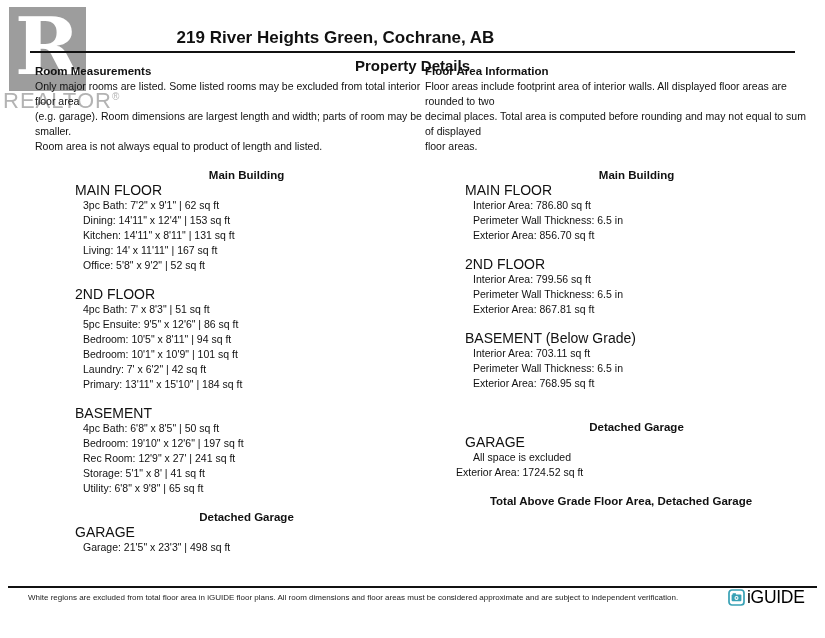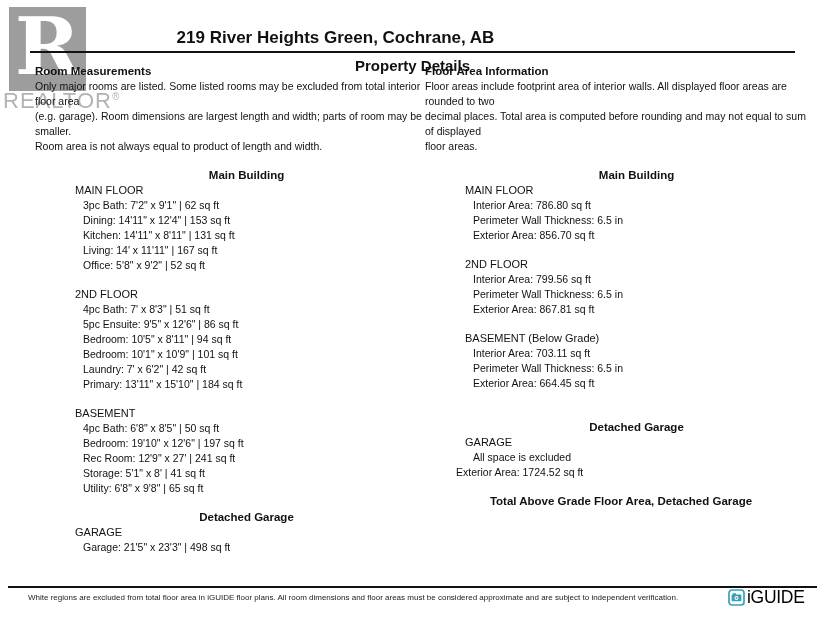--- a/index.html
+++ b/index.html
@@ -38,21 +38,21 @@
     font-size:15px;font-weight:bold;color:#111;
   }
   
   .col{position:absolute;top:64px;width:392px;z-index:1;}
   .col-left{left:35px;}
   .col-right{left:425px;}
   .col h3{margin:0;font-size:11.5px;font-weight:bold;line-height:15px;}
   .desc{margin:0;font-size:10.5px;line-height:15px;}
   .bname{font-weight:bold;font-size:11.5px;line-height:15px;margin-top:14px;text-align:center;}
   .tval{font-size:10.5px;line-height:15px;}
-  .fname{font-size:11px;line-height:15px;}
+  .fname{font-size:14px;line-height:15px;}
   .item{font-size:10.5px;line-height:15px;}
   .lvl1{padding-left:31px;}
   .lvl2{padding-left:40px;}
   .lvl3{padding-left:48px;}
   .floor.gap{margin-top:14px;}
   .gap-lg{margin-top:29px !important;}
   
   .footer-rule{position:absolute;left:8px;top:586px;width:809px;height:2px;background:#111;z-index:2;}
   .disclaimer{
     position:absolute;left:28px;top:593px;width:690px;
@@ -82,21 +82,21 @@
     <div class="title">219 River Heights Green, Cochrane, AB</div>
     <div class="title-rule"></div>
     <div class="subtitle">Property Details</div>
   </div>
 
   <section class="col col-left">
     <h3>Room Measurements</h3>
     <p class="desc">
       <span>Only major rooms are listed. Some listed rooms may be excluded from total interior floor area</span><br>
       <span>(e.g. garage). Room dimensions are largest length and width; parts of room may be smaller.</span><br>
-      <span>Room area is not always equal to product of length and width.</span>
+      <span>Room area is not always equal to product of length and listed.</span>
     </p>
 
     <div class="bname lvl1">Main Building</div>
 
     <div class="floor">
       <div class="fname lvl2">MAIN FLOOR</div>
       <div class="item lvl3">3pc Bath: 7'2" x 9'1" | 62 sq ft</div>
       <div class="item lvl3">Dining: 14'11" x 12'4" | 153 sq ft</div>
       <div class="item lvl3">Kitchen: 14'11" x 8'11" | 131 sq ft</div>
       <div class="item lvl3">Living: 14' x 11'11" | 167 sq ft</div>
@@ -150,21 +150,21 @@
       <div class="fname lvl2">2ND FLOOR</div>
       <div class="item lvl3">Interior Area: 799.56 sq ft</div>
       <div class="item lvl3">Perimeter Wall Thickness: 6.5 in</div>
       <div class="item lvl3">Exterior Area: 867.81 sq ft</div>
     </div>
 
     <div class="floor gap">
       <div class="fname lvl2">BASEMENT (Below Grade)</div>
       <div class="item lvl3">Interior Area: 703.11 sq ft</div>
       <div class="item lvl3">Perimeter Wall Thickness: 6.5 in</div>
-      <div class="item lvl3">Exterior Area: 664.45 sq ft</div>
+      <div class="item lvl3">Exterior Area: 768.95 sq ft</div>
     </div>
 
     <div class="bname lvl1 gap-lg">Detached Garage</div>
     <div class="floor">
       <div class="fname lvl2">GARAGE</div>
       <div class="item lvl3">All space is excluded</div>
     </div>
 
     <div class="tval lvl1">Exterior Area: 1724.52 sq ft</div>
 

